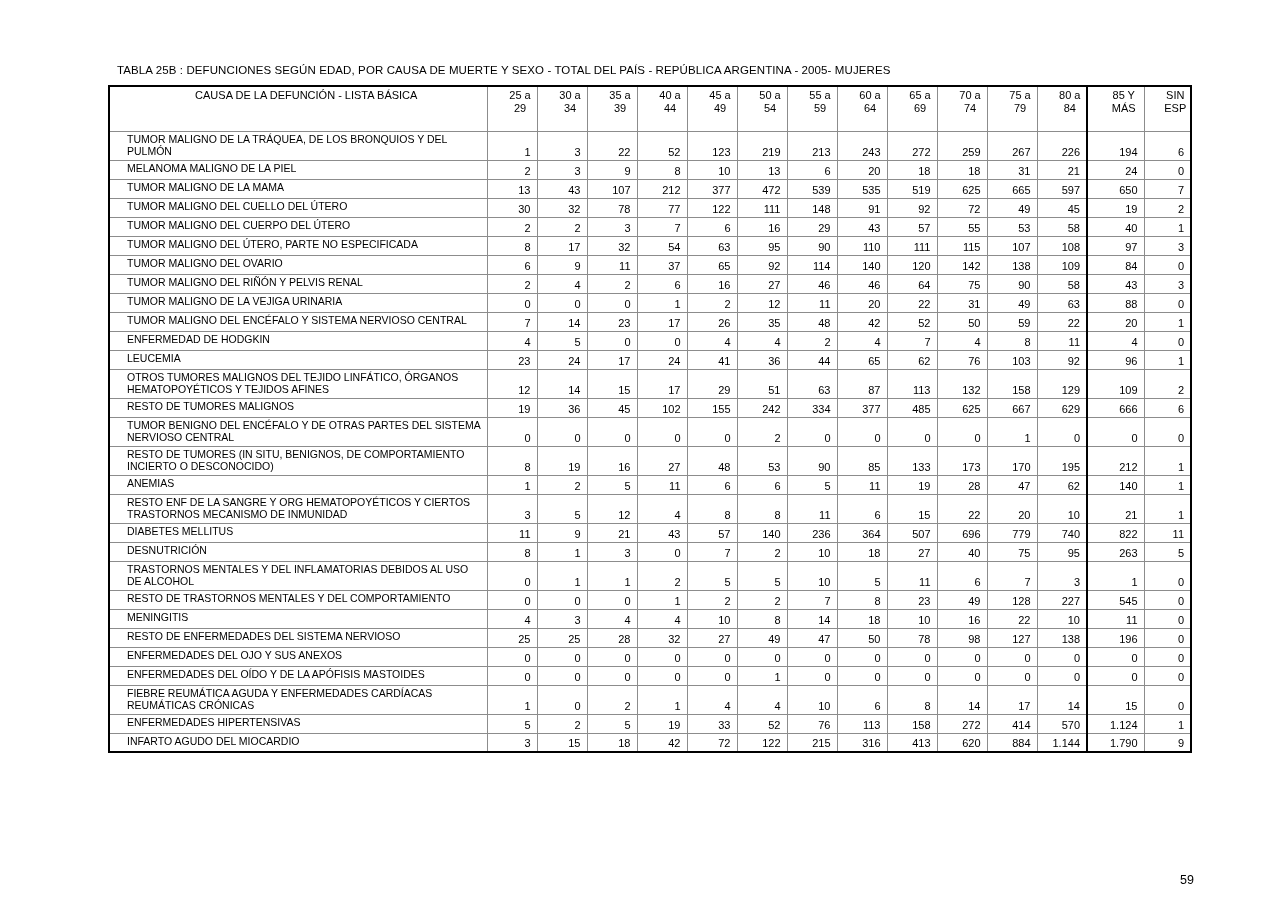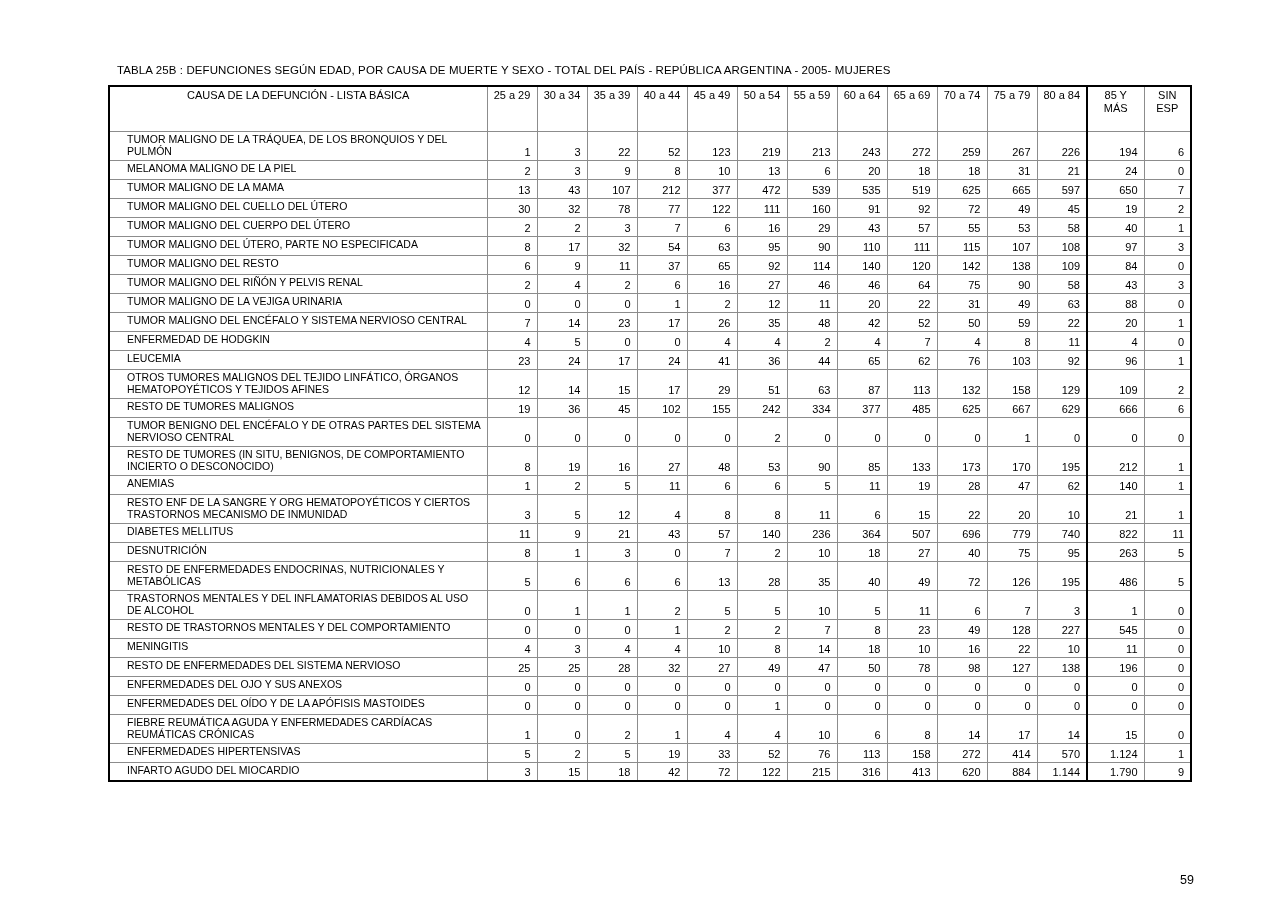--- a/index.html
+++ b/index.html
@@ -31,21 +31,21 @@
   table.stats th, table.stats td {
     border: 1px solid #8c8c8c;
     box-sizing: border-box;
     overflow: hidden;
   }
   table.stats thead th {
     font-weight: normal;
     font-size: 11px;
     text-align: center;
     vertical-align: top;
-    padding: 2px 0 0 0;
+    padding: 2px 0 0 16px;
     height: 45px;
     white-space: pre-line;
     line-height: 13px;
   }
   td.cause {
     font-size: 10.5px;
     line-height: 12.5px;
     text-align: left;
     vertical-align: top;
     padding: 1px 3px 2px 17px;
@@ -166,21 +166,21 @@
           <td class="val">7</td>
         </tr>
         <tr>
           <td class="cause">TUMOR MALIGNO DEL CUELLO DEL ÚTERO</td>
           <td class="val">30</td>
           <td class="val">32</td>
           <td class="val">78</td>
           <td class="val">77</td>
           <td class="val">122</td>
           <td class="val">111</td>
-          <td class="val">160</td>
+          <td class="val">148</td>
           <td class="val">91</td>
           <td class="val">92</td>
           <td class="val">72</td>
           <td class="val">49</td>
           <td class="val">45</td>
           <td class="val col-85">19</td>
           <td class="val">2</td>
         </tr>
         <tr>
           <td class="cause">TUMOR MALIGNO DEL CUERPO DEL ÚTERO</td>
@@ -210,21 +210,21 @@
           <td class="val">90</td>
           <td class="val">110</td>
           <td class="val">111</td>
           <td class="val">115</td>
           <td class="val">107</td>
           <td class="val">108</td>
           <td class="val col-85">97</td>
           <td class="val">3</td>
         </tr>
         <tr>
-          <td class="cause">TUMOR MALIGNO DEL RESTO</td>
+          <td class="cause">TUMOR MALIGNO DEL OVARIO</td>
           <td class="val">6</td>
           <td class="val">9</td>
           <td class="val">11</td>
           <td class="val">37</td>
           <td class="val">65</td>
           <td class="val">92</td>
           <td class="val">114</td>
           <td class="val">140</td>
           <td class="val">120</td>
           <td class="val">142</td>
@@ -448,37 +448,20 @@
           <td class="val">10</td>
           <td class="val">18</td>
           <td class="val">27</td>
           <td class="val">40</td>
           <td class="val">75</td>
           <td class="val">95</td>
           <td class="val col-85">263</td>
           <td class="val">5</td>
         </tr>
         <tr>
-          <td class="cause">RESTO DE ENFERMEDADES ENDOCRINAS, NUTRICIONALES Y METABÓLICAS</td>
-          <td class="val">5</td>
-          <td class="val">6</td>
-          <td class="val">6</td>
-          <td class="val">6</td>
-          <td class="val">13</td>
-          <td class="val">28</td>
-          <td class="val">35</td>
-          <td class="val">40</td>
-          <td class="val">49</td>
-          <td class="val">72</td>
-          <td class="val">126</td>
-          <td class="val">195</td>
-          <td class="val col-85">486</td>
-          <td class="val">5</td>
-        </tr>
-        <tr>
           <td class="cause">TRASTORNOS MENTALES Y DEL INFLAMATORIAS DEBIDOS AL USO DE ALCOHOL</td>
           <td class="val">0</td>
           <td class="val">1</td>
           <td class="val">1</td>
           <td class="val">2</td>
           <td class="val">5</td>
           <td class="val">5</td>
           <td class="val">10</td>
           <td class="val">5</td>
           <td class="val">11</td>

